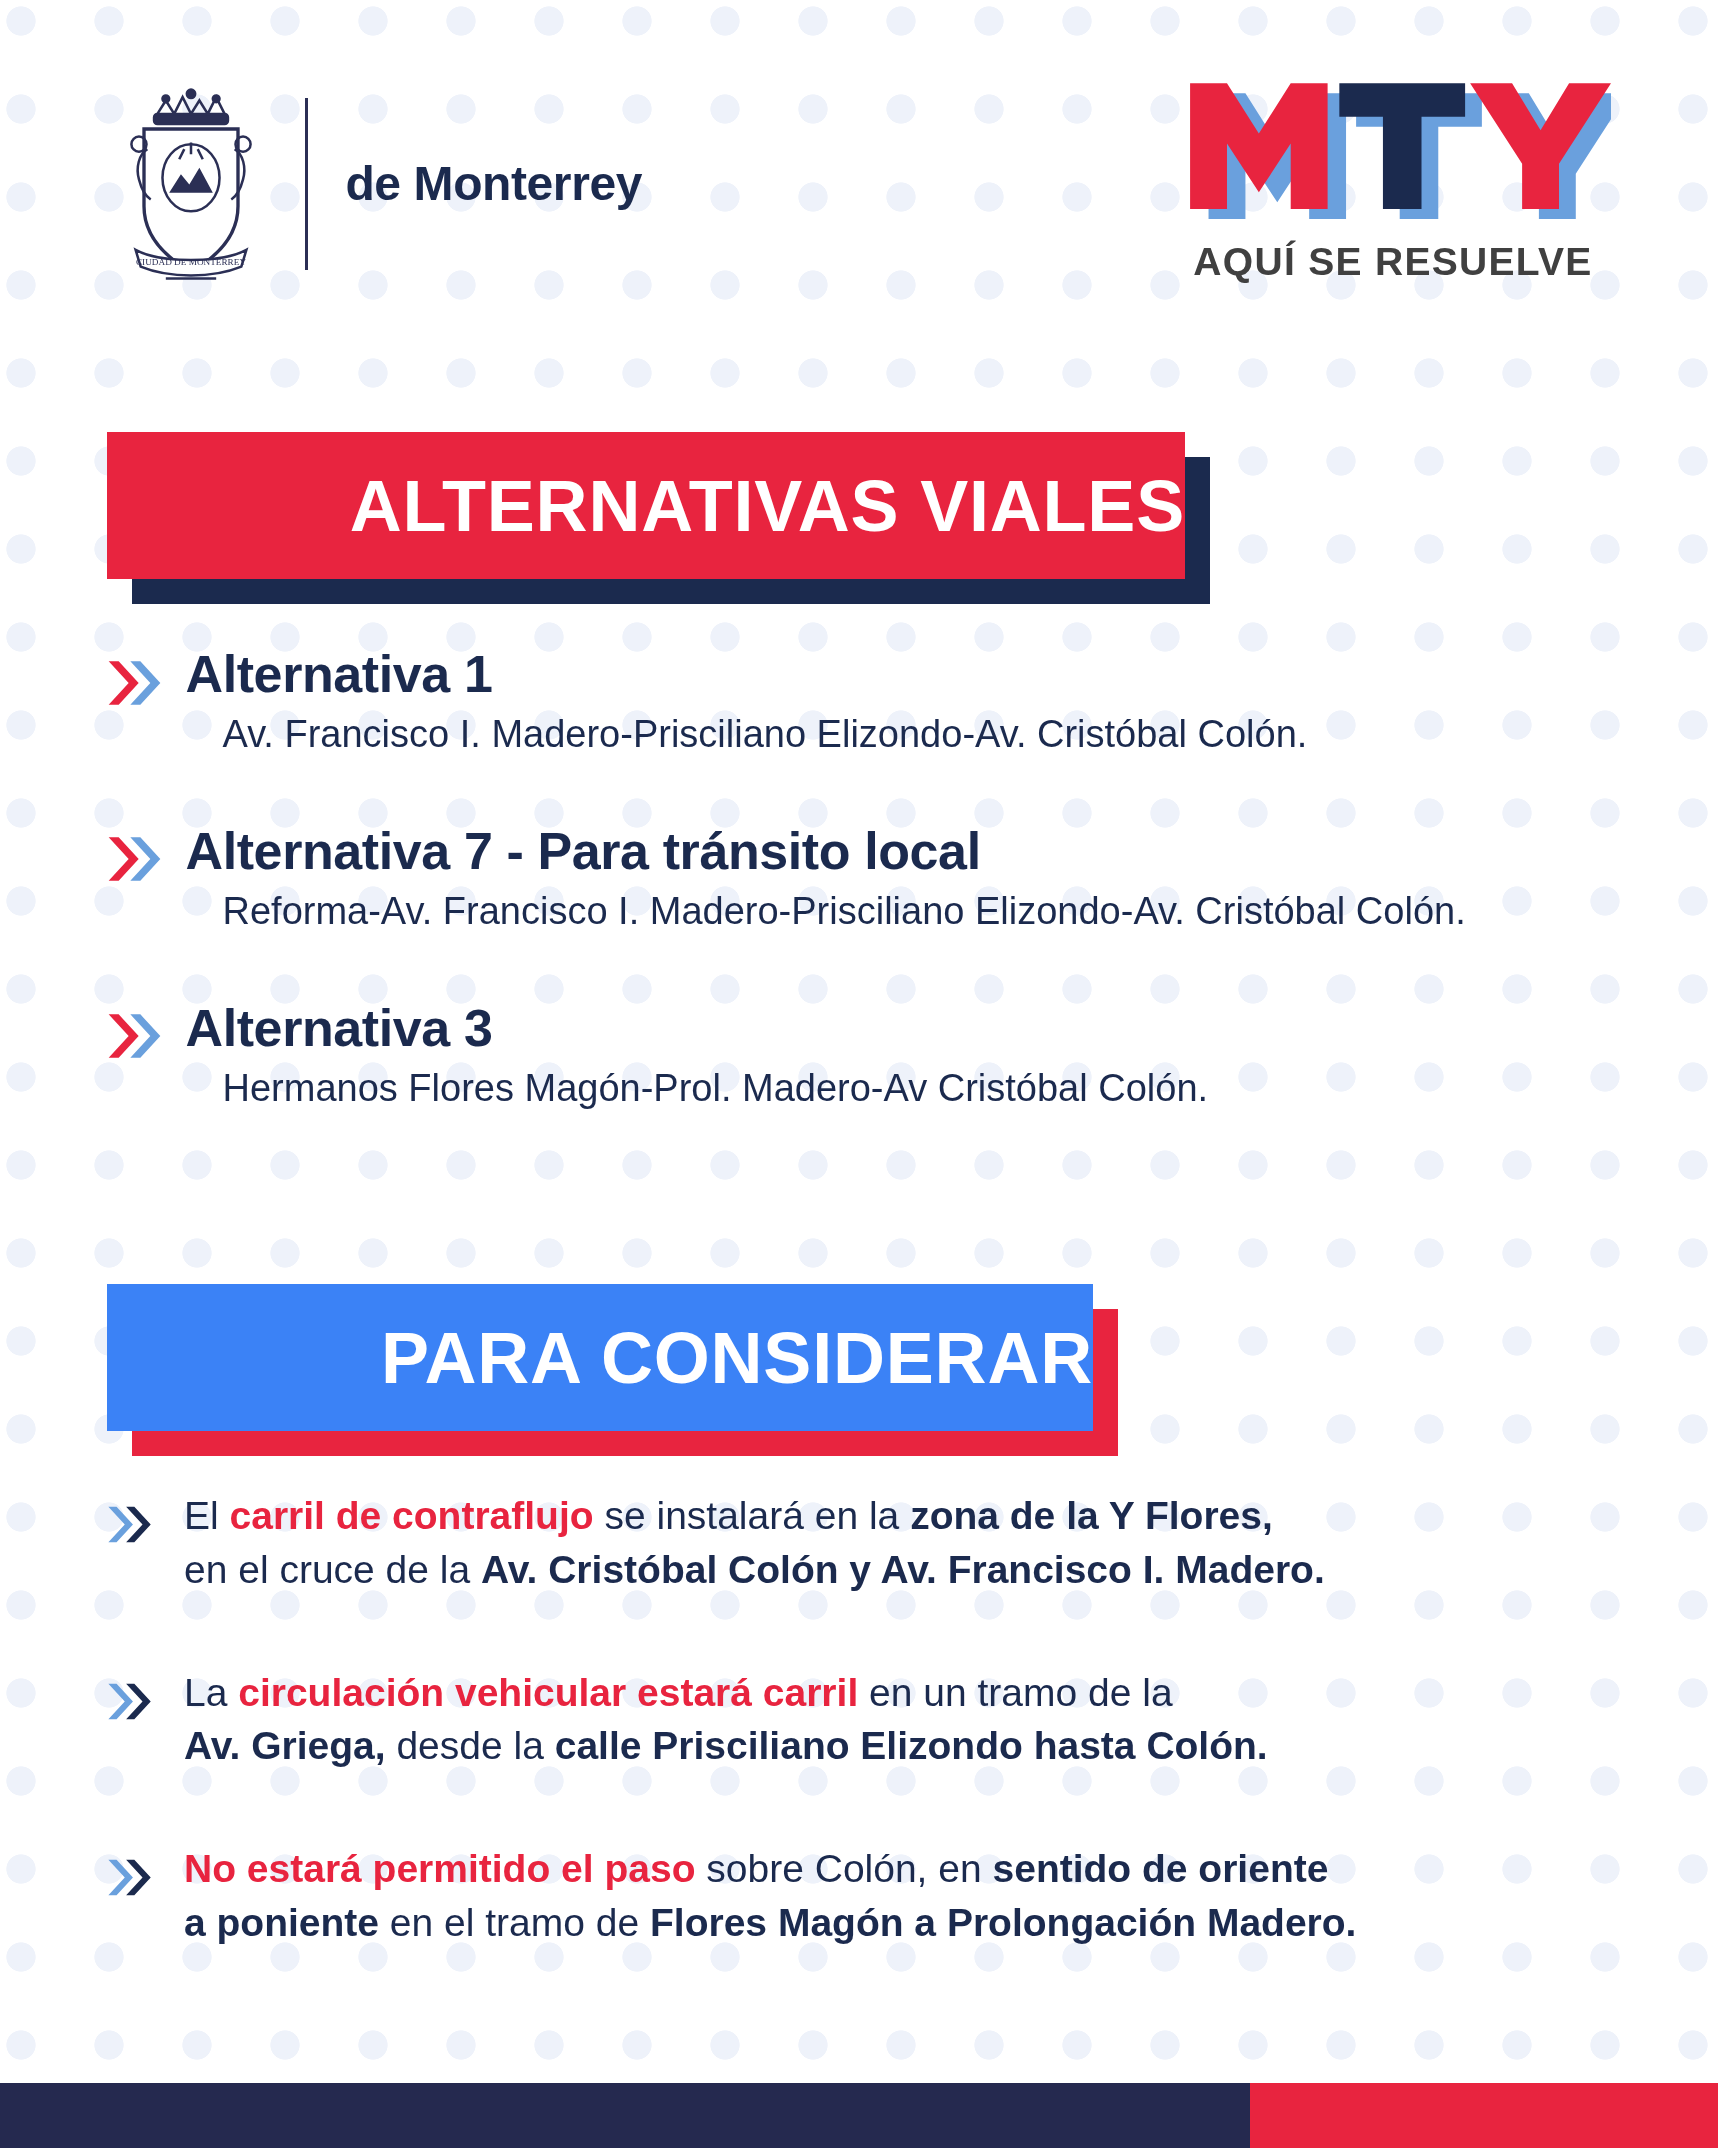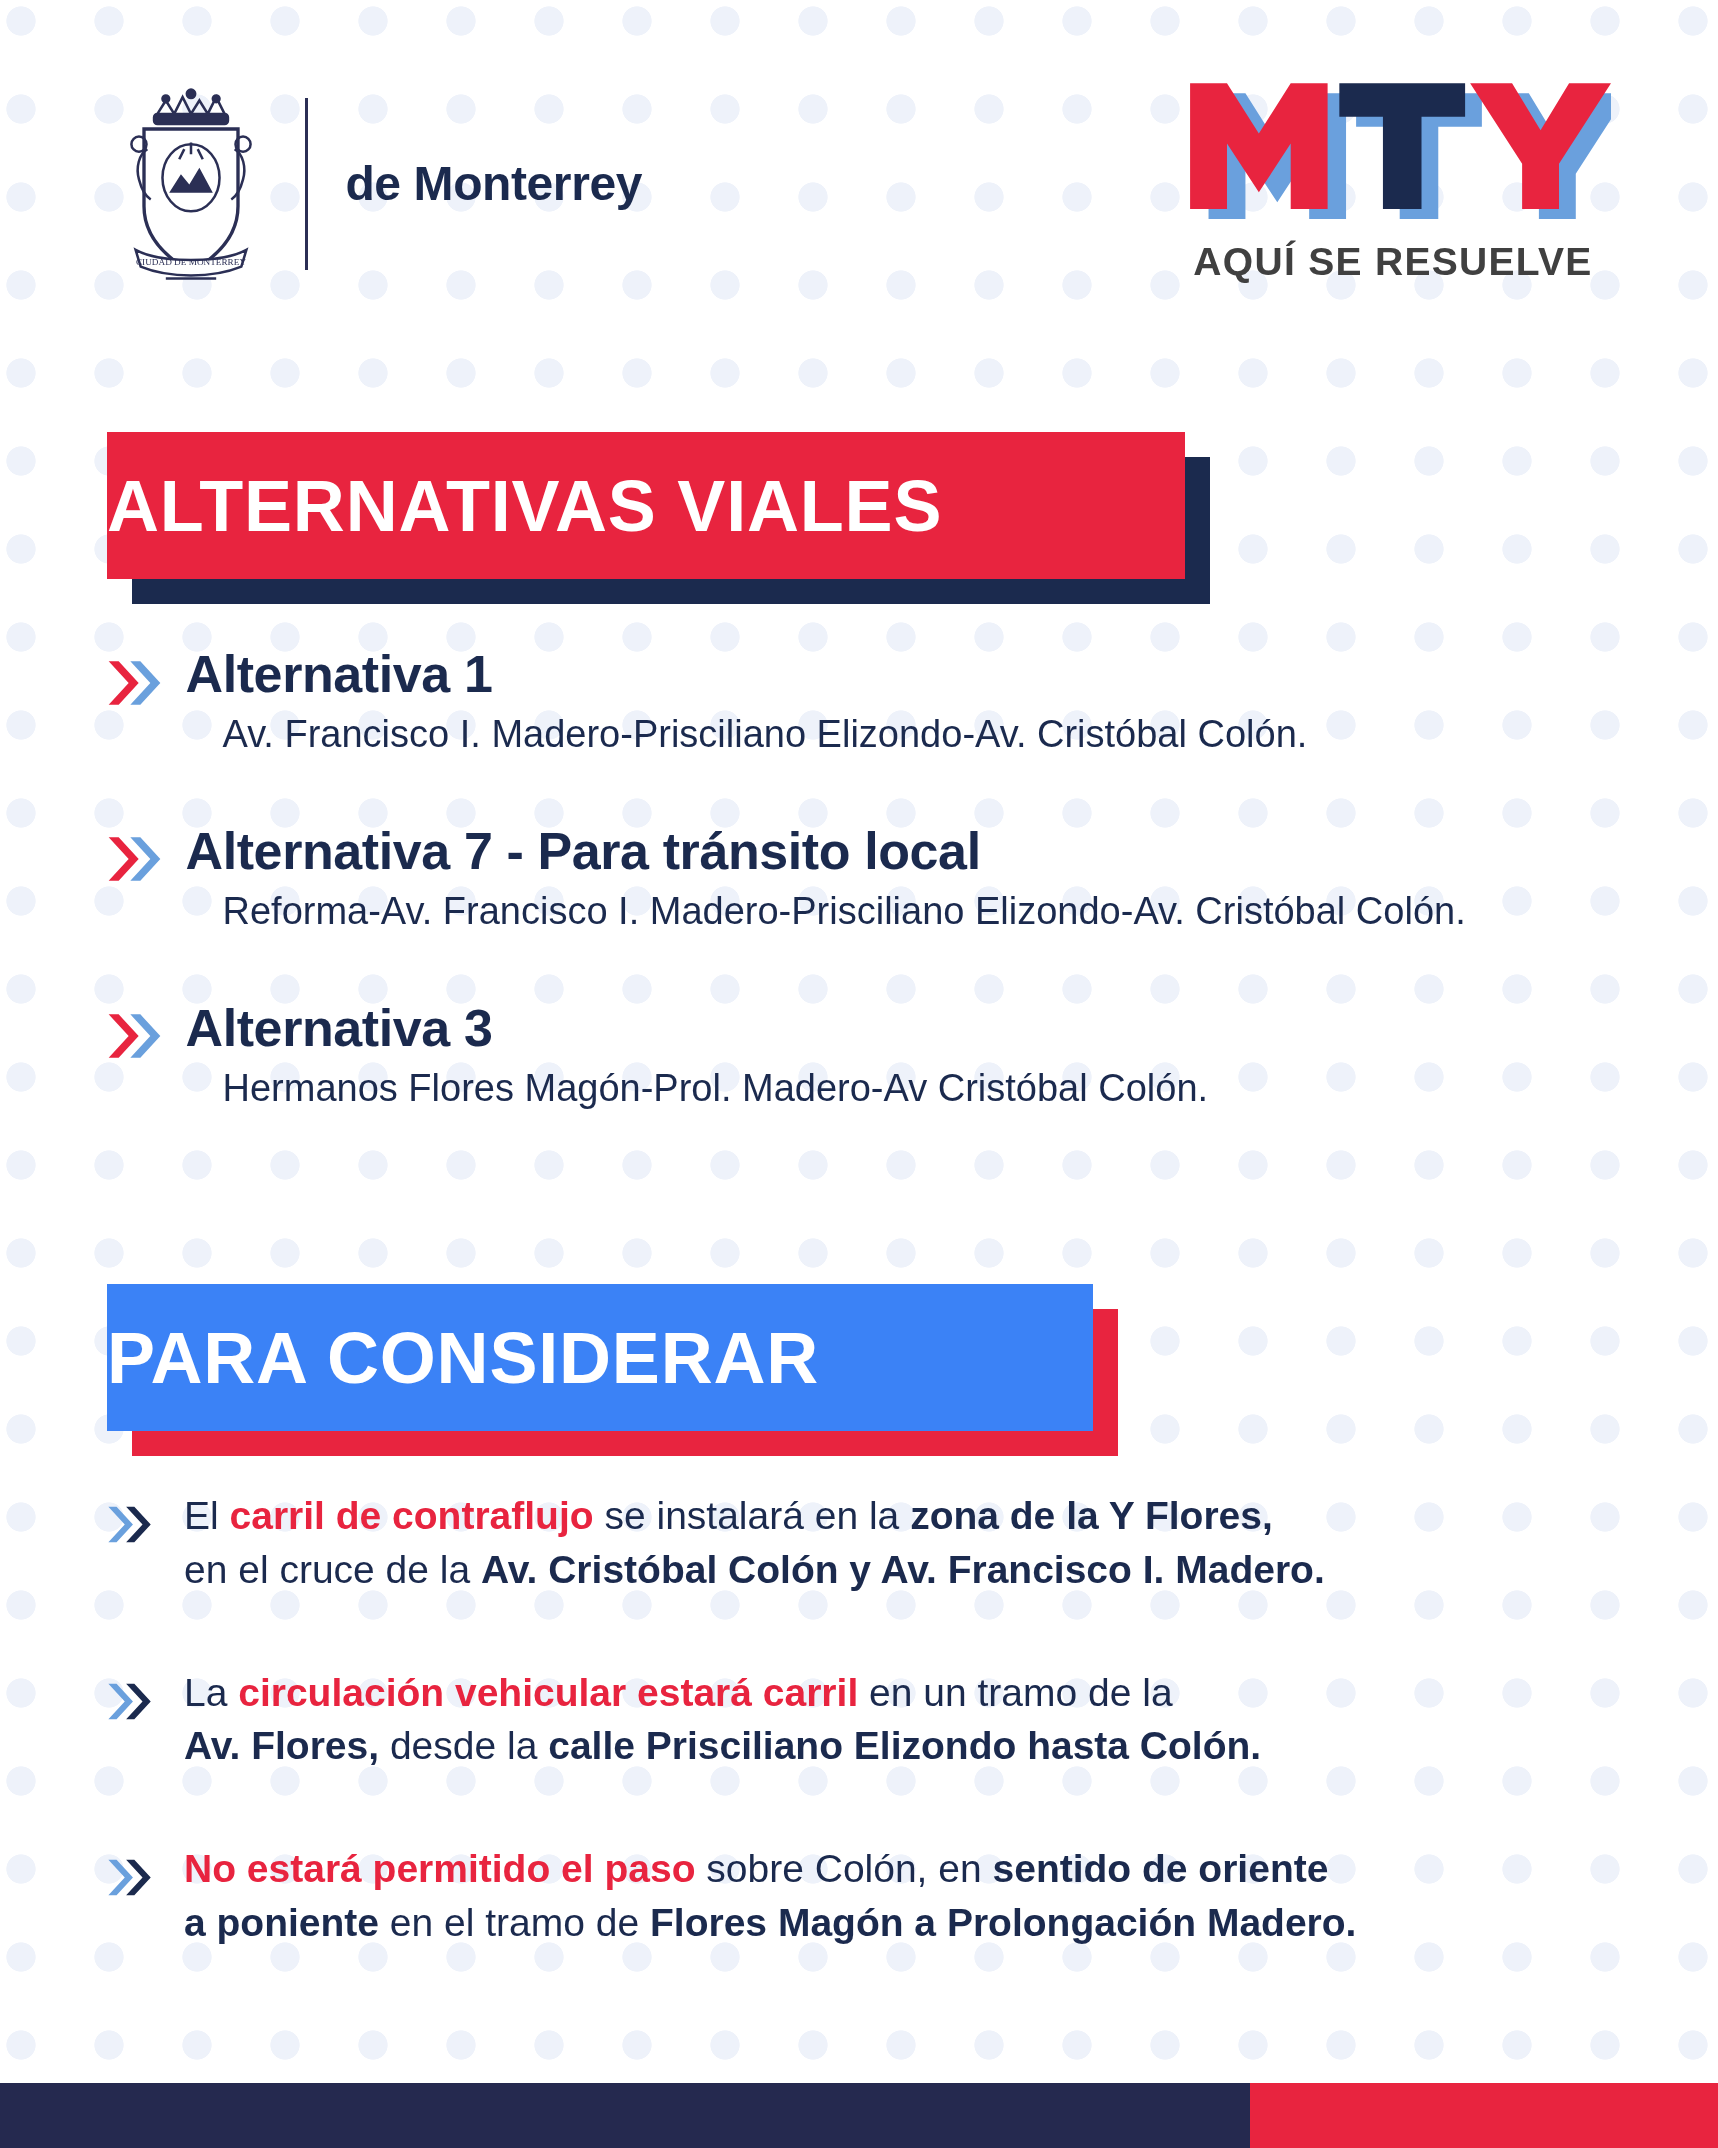--- a/index.html
+++ b/index.html
@@ -99,21 +99,21 @@
     height: 147px;
   }
   .banner .main-box {
     position: absolute;
     left: 0;
     top: 0;
     width: 100%;
     height: 147px;
     display: flex;
     align-items: center;
-    justify-content: flex-start;
+    justify-content: flex-end;
   }
   .banner .main-box span {
     color: #ffffff;
     font-size: 72px;
     font-weight: bold;
     letter-spacing: 0.8px;
   }
 
   #banner-alternativas {
     left: 107px;
@@ -344,21 +344,21 @@
       <div class="cons-text">El <span class="red">carril de contraflujo</span> se instalará en la <b>zona de la Y Flores,</b><br>en el cruce de la <b>Av. Cristóbal Colón y Av. Francisco I. Madero.</b></div>
     </div>
 
     <div class="cons-item">
       <span class="chevrons">
         <svg width="55" height="50" viewBox="0 0 66 60">
           <path d="M2 4 L26 30 L2 56 L14 56 L38 30 L14 4 Z" fill="#6aa0dd"></path>
           <path d="M28 4 L52 30 L28 56 L40 56 L64 30 L40 4 Z" fill="#1b2a4e"></path>
         </svg>
       </span>
-      <div class="cons-text">La <span class="red">circulación vehicular estará carril</span> en un tramo de la<br><b>Av. Flores,</b> desde la <b>calle Prisciliano Elizondo hasta Colón.</b></div>
+      <div class="cons-text">La <span class="red">circulación vehicular estará carril</span> en un tramo de la<br><b>Av. Griega,</b> desde la <b>calle Prisciliano Elizondo hasta Colón.</b></div>
     </div>
 
     <div class="cons-item">
       <span class="chevrons">
         <svg width="55" height="50" viewBox="0 0 66 60">
           <path d="M2 4 L26 30 L2 56 L14 56 L38 30 L14 4 Z" fill="#6aa0dd"></path>
           <path d="M28 4 L52 30 L28 56 L40 56 L64 30 L40 4 Z" fill="#1b2a4e"></path>
         </svg>
       </span>
       <div class="cons-text"><span class="red">No estará permitido el paso</span> sobre Colón, en <b>sentido de oriente<br>a poniente</b> en el tramo de <b>Flores Magón a Prolongación Madero.</b></div>

